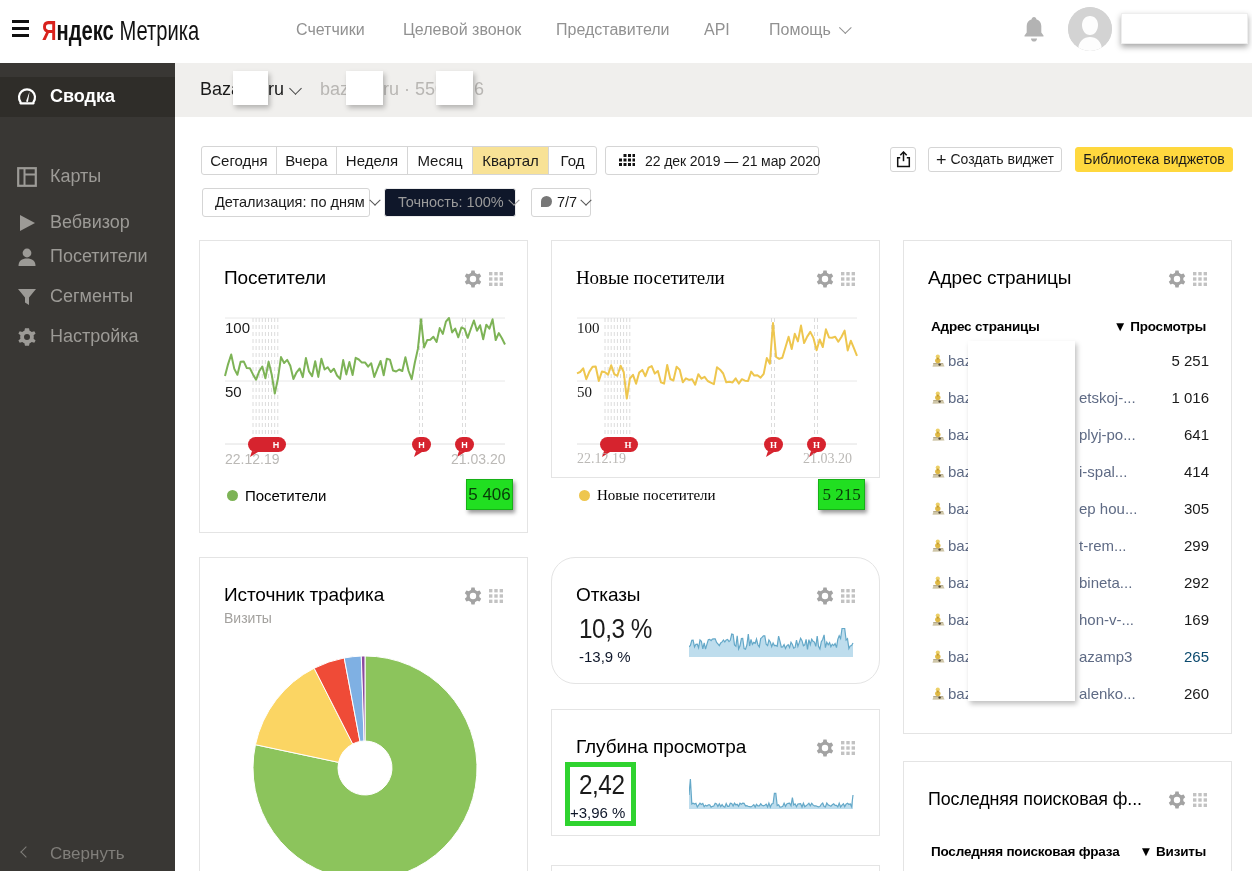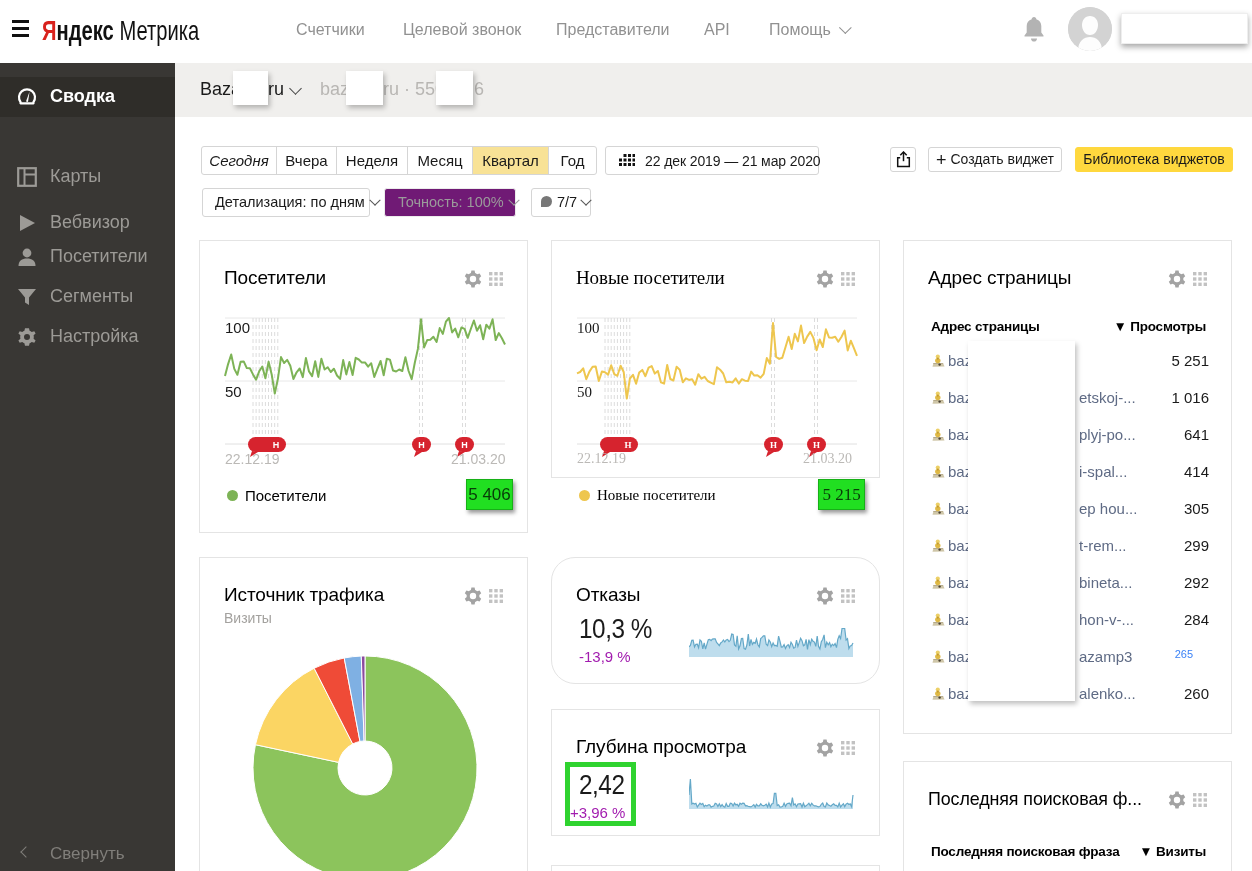--- a/index.html
+++ b/index.html
@@ -40,21 +40,21 @@
 .dd-arrow { display:inline-block; width:8px; height:8px; border-right:1.6px solid #555; border-bottom:1.6px solid #555; transform:rotate(45deg) translate(-2px,-2px); margin-left:8px; vertical-align:middle; }
 
 .card { position:absolute; background:#fff; border:1px solid #e4e4e4; }
 .card h3 { position:absolute; left:24px; top:26px; font-size:19px; font-weight:normal; color:#000; white-space:nowrap; letter-spacing:-0.1px; }
 .gear { position:absolute; width:20px; height:20px; }
 .grid9 { position:absolute; width:14px; height:14px; }
 .glegend { font-size:15px; color:#000; }
 .badge { position:absolute; width:47px; height:31px; background:#21df21; border:1px solid #17b017; box-shadow:2px 3px 4px rgba(0,0,0,0.4); color:#083c08; font-size:17px; line-height:29px; text-align:center; }
 .axis-label { position:absolute; font-size:14px; color:#bbb9b6; }
 .num-big { position:absolute; font-size:27px; color:#1a1a1a; letter-spacing:-0.5px; transform:scaleX(0.9); transform-origin:left; }
-.delta { position:absolute; font-size:16px; color:#a21caf; }
+.delta { position:absolute; font-size:16px; color:#0f172a; }
 </style>
 </head>
 <body>
 
 <div id="header">
   <div id="burger">
       <div></div>
       <div></div>
       <div></div>
     </div>
@@ -130,21 +130,21 @@
   <span class="abs" style="left:116px; top:21px; width:9px; height:9px; border-right:1.7px solid #444; border-bottom:1.7px solid #444; transform:rotate(45deg);"></span>
   <div class="abs gray" style="left:145px; top:16px; font-size:18px;">baza</div>
   <div class="abs gray" style="left:208px; top:16px; font-size:18px;">ru · 550</div>
   <div class="abs gray" style="left:299px; top:16px; font-size:18px;">6</div>
   <div class="wbox" style="left:58px; top:8px; width:35px; height:34px;"></div>
   <div class="wbox" style="left:171px; top:8px; width:37px; height:34px;"></div>
   <div class="wbox" style="left:261px; top:8px; width:37px; height:34px;"></div>
 </div>
 
 <div id="tabs">
-  <div class="tab" style="width:75px;font-style:italic;">Сегодня</div>
+  <div class="tab" style="width:75px;">Сегодня</div>
     <div class="tab" style="width:60px;">Вчера</div>
     <div class="tab" style="width:71px;">Неделя</div>
     <div class="tab" style="width:65px;">Месяц</div>
     <div class="tab on" style="width:76px;">Квартал</div>
     <div class="tab" style="width:47px;">Год</div>
 </div>
 <div class="btn" style="left:605px; top:146px; width:214px;">
   <svg style="position:absolute;left:13px;top:7px;" width="16" height="13" viewBox="0 0 16 13">
     <g fill="#111">
       <rect x="4.5" y="0" width="3" height="3"></rect>
@@ -166,21 +166,21 @@
   <svg style="position:absolute;left:5px;top:3px;" width="15" height="17" viewBox="0 0 15 17">
     <path d="M4.2 6.7 L1.7 6.7 L1.7 15.6 L13.3 15.6 L13.3 6.7 L10.8 6.7" fill="none" stroke="#111" stroke-width="1.5"></path>
     <path d="M7.5 10.2 L7.5 1.6" stroke="#111" stroke-width="1.5"></path>
     <path d="M4.3 4.3 L7.5 1 L10.7 4.3" fill="none" stroke="#111" stroke-width="1.5"></path>
   </svg>
 </div>
 <div class="btn" style="left:928px; top:147px; width:134px; height:25px; line-height:23px; font-size:14px; white-space:nowrap;"><span style="font-size:18px; vertical-align:-2px;">+</span> Создать виджет</div>
 <div class="btn" style="left:1075px; top:147px; width:158px; height:25px; line-height:23px; font-size:14px; white-space:nowrap; background:#ffd83e; border-color:#ffd83e;">Библиотека виджетов</div>
 
 <div class="btn" style="left:202px; top:188px; width:168px; font-size:14.5px; white-space:nowrap; text-align:left; padding-left:12px;">Детализация: по дням<span class="dd-arrow" style="margin-left:6px;"></span></div>
-<div class="btn" style="left:384px; top:188px; width:132px; font-size:14.5px; white-space:nowrap; background:#701a75; border-color:#ececec; color:#9b9b9b; text-align:left; padding-left:13px;">Точность: 100%<span class="dd-arrow" style="border-color:#9b9b9b; margin-left:6px;"></span></div>
+<div class="btn" style="left:384px; top:188px; width:132px; font-size:14.5px; white-space:nowrap; background:#0f172a; border-color:#ececec; color:#9b9b9b; text-align:left; padding-left:13px;">Точность: 100%<span class="dd-arrow" style="border-color:#9b9b9b; margin-left:6px;"></span></div>
 <div class="btn" style="left:531px; top:188px; width:60px; font-size:14.5px; white-space:nowrap; text-align:left; padding-left:9px;"><span style="display:inline-block;width:11px;height:11px;background:#777;border-radius:50% 50% 50% 0;margin-right:5px;"></span>7/7<span class="dd-arrow" style="margin-left:5px;"></span></div>
 
 <div class="card" style="left:199px; top:240px; width:329px; height:293px;">
   <h3>Посетители</h3>
   <svg class="gear" style="left:263px; top:28px;" viewBox="0 0 20 20">
       <path id="gearp" d="M8.4 1.5 L11.6 1.5 L12.1 4 A6.3 6.3 0 0 1 14.1 5.2 L16.6 4.4 L18.2 7.2 L16.3 8.9 A6.6 6.6 0 0 1 16.3 11.1 L18.2 12.8 L16.6 15.6 L14.1 14.8 A6.3 6.3 0 0 1 12.1 16 L11.6 18.5 L8.4 18.5 L7.9 16 A6.3 6.3 0 0 1 5.9 14.8 L3.4 15.6 L1.8 12.8 L3.7 11.1 A6.6 6.6 0 0 1 3.7 8.9 L1.8 7.2 L3.4 4.4 L5.9 5.2 A6.3 6.3 0 0 1 7.9 4 Z M10 6.8 A3.2 3.2 0 1 0 10 13.2 A3.2 3.2 0 1 0 10 6.8 Z" fill="#a3a3a3" fill-rule="evenodd"></path>
     </svg>
   <svg class="grid9" style="left:289px; top:31px;" viewBox="0 0 14 14">
       <g id="grid9p" fill="#c2c2c2">
         <rect x="0" y="0" width="3.4" height="3.4"></rect>
@@ -387,34 +387,34 @@
   <svg style="position:absolute;left:0;top:2px;" width="15" height="15" viewBox="0 0 15 15">
           <path d="M2.5 10 L12 10 L13.5 13.5 L1.5 13.8 Z" fill="#cfc6a8"></path>
           <path d="M2.5 10 L12 10 L12.3 10.8 L2.2 11 Z" fill="#b4a98a"></path>
           <circle cx="6.8" cy="7.6" r="2.7" fill="#dfb945"></circle>
           <circle cx="6.8" cy="3.6" r="2.1" fill="#ecd067"></circle>
           <circle cx="6.8" cy="5.6" r="1.1" fill="#c49a2e"></circle>
           <circle cx="8.6" cy="11.6" r="1.2" fill="#4a4232"></circle>
         </svg>
   <span style="position:absolute; left:17px; top:1px; font-size:15px; color:#5f6b85;">baz</span>
   <span style="position:absolute; left:148px; top:1px; font-size:15px; color:#5f6b85;">hon-v-...</span>
-  <span style="position:absolute; right:0; top:1px; font-size:15px; color:#1a1a1a;">284</span>
+  <span style="position:absolute; right:0; top:1px; font-size:15px; color:#1a1a1a;">169</span>
 </div>
 <div style="position:absolute; left:27px; top:406px; width:278px; height:20px;">
   <svg style="position:absolute;left:0;top:2px;" width="15" height="15" viewBox="0 0 15 15">
           <path d="M2.5 10 L12 10 L13.5 13.5 L1.5 13.8 Z" fill="#cfc6a8"></path>
           <path d="M2.5 10 L12 10 L12.3 10.8 L2.2 11 Z" fill="#b4a98a"></path>
           <circle cx="6.8" cy="7.6" r="2.7" fill="#dfb945"></circle>
           <circle cx="6.8" cy="3.6" r="2.1" fill="#ecd067"></circle>
           <circle cx="6.8" cy="5.6" r="1.1" fill="#c49a2e"></circle>
           <circle cx="8.6" cy="11.6" r="1.2" fill="#4a4232"></circle>
         </svg>
   <span style="position:absolute; left:17px; top:1px; font-size:15px; color:#5f6b85;">baz</span>
   <span style="position:absolute; left:148px; top:1px; font-size:15px; color:#5f6b85;">azamp3</span>
-  <span style="position:absolute; right:16px; top:1px; font-size:11px; color:#3b82f6;">265</span>
+  <span style="position:absolute; right:0; top:1px; font-size:15px; color:#0c4a6e;">265</span>
 </div>
 <div style="position:absolute; left:27px; top:443px; width:278px; height:20px;">
   <svg style="position:absolute;left:0;top:2px;" width="15" height="15" viewBox="0 0 15 15">
           <path d="M2.5 10 L12 10 L13.5 13.5 L1.5 13.8 Z" fill="#cfc6a8"></path>
           <path d="M2.5 10 L12 10 L12.3 10.8 L2.2 11 Z" fill="#b4a98a"></path>
           <circle cx="6.8" cy="7.6" r="2.7" fill="#dfb945"></circle>
           <circle cx="6.8" cy="3.6" r="2.1" fill="#ecd067"></circle>
           <circle cx="6.8" cy="5.6" r="1.1" fill="#c49a2e"></circle>
           <circle cx="8.6" cy="11.6" r="1.2" fill="#4a4232"></circle>
         </svg>

